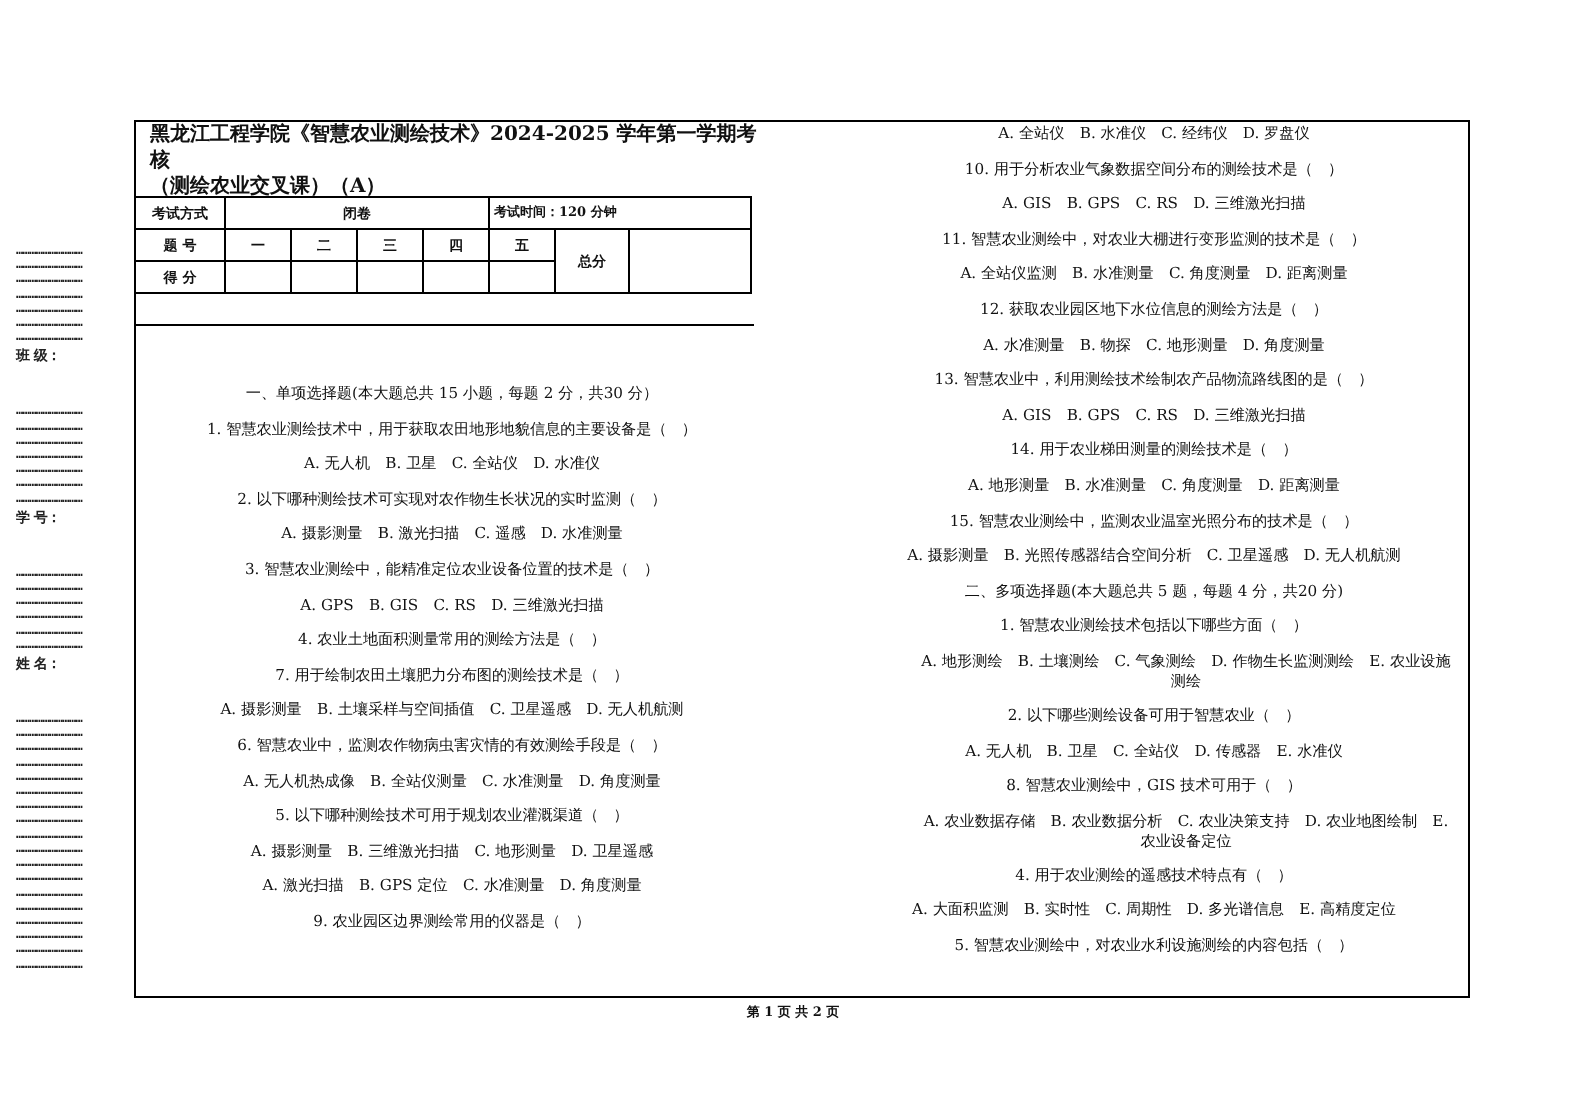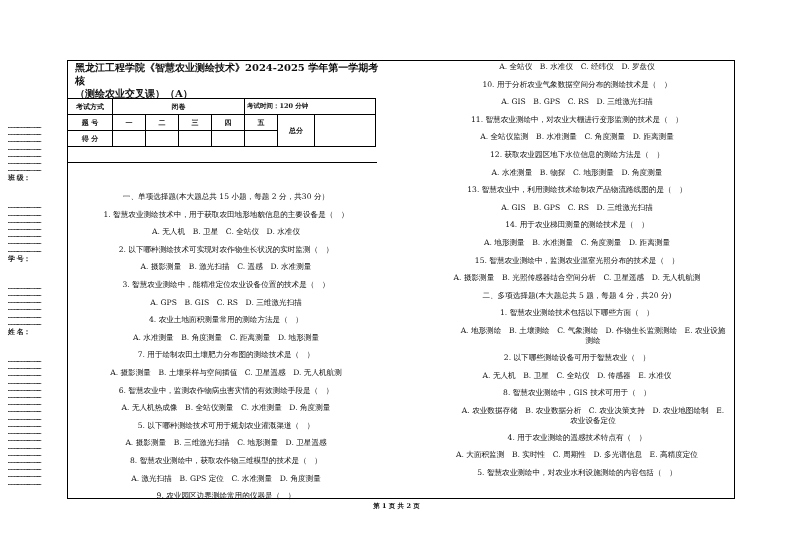--- a/index.html
+++ b/index.html
@@ -110,28 +110,26 @@
 
 <div class="col" style="left:71px; top:168px; width:310px;margin-top:20px;">
   <div class="line">一、单项选择题(本大题总共 15 小题，每题 2 分，共30 分）</div>
   <div class="line">1. 智慧农业测绘技术中，用于获取农田地形地貌信息的主要设备是（　）</div>
   <div class="line">A. 无人机　B. 卫星　C. 全站仪　D. 水准仪</div>
   <div class="line">2. 以下哪种测绘技术可实现对农作物生长状况的实时监测（　）</div>
   <div class="line">A. 摄影测量　B. 激光扫描　C. 遥感　D. 水准测量</div>
   <div class="line">3. 智慧农业测绘中，能精准定位农业设备位置的技术是（　）</div>
   <div class="line">A. GPS　B. GIS　C. RS　D. 三维激光扫描</div>
   <div class="line">4. 农业土地面积测量常用的测绘方法是（　）</div>
-  <div class="line">A. 水准测量　B. 角度测量　C. 距离测量　D. 地形测量</div>
   <div class="line">7. 用于绘制农田土壤肥力分布图的测绘技术是（　）</div>
   <div class="line">A. 摄影测量　B. 土壤采样与空间插值　C. 卫星遥感　D. 无人机航测</div>
   <div class="line">6. 智慧农业中，监测农作物病虫害灾情的有效测绘手段是（　）</div>
   <div class="line">A. 无人机热成像　B. 全站仪测量　C. 水准测量　D. 角度测量</div>
   <div class="line">5. 以下哪种测绘技术可用于规划农业灌溉渠道（　）</div>
   <div class="line">A. 摄影测量　B. 三维激光扫描　C. 地形测量　D. 卫星遥感</div>
-  <div class="line">8. 智慧农业测绘中，获取农作物三维模型的技术是（　）</div>
   <div class="line">A. 激光扫描　B. GPS 定位　C. 水准测量　D. 角度测量</div>
   <div class="line">9. 农业园区边界测绘常用的仪器是（　）</div>
 </div>
 
 <div class="col" style="left:427px; top:58px; width:300px;">
   <div class="line">A. 全站仪　B. 水准仪　C. 经纬仪　D. 罗盘仪</div>
   <div class="line">10. 用于分析农业气象数据空间分布的测绘技术是（　）</div>
   <div class="line">A. GIS　B. GPS　C. RS　D. 三维激光扫描</div>
   <div class="line">11. 智慧农业测绘中，对农业大棚进行变形监测的技术是（　）</div>
   <div class="line">A. 全站仪监测　B. 水准测量　C. 角度测量　D. 距离测量</div>

